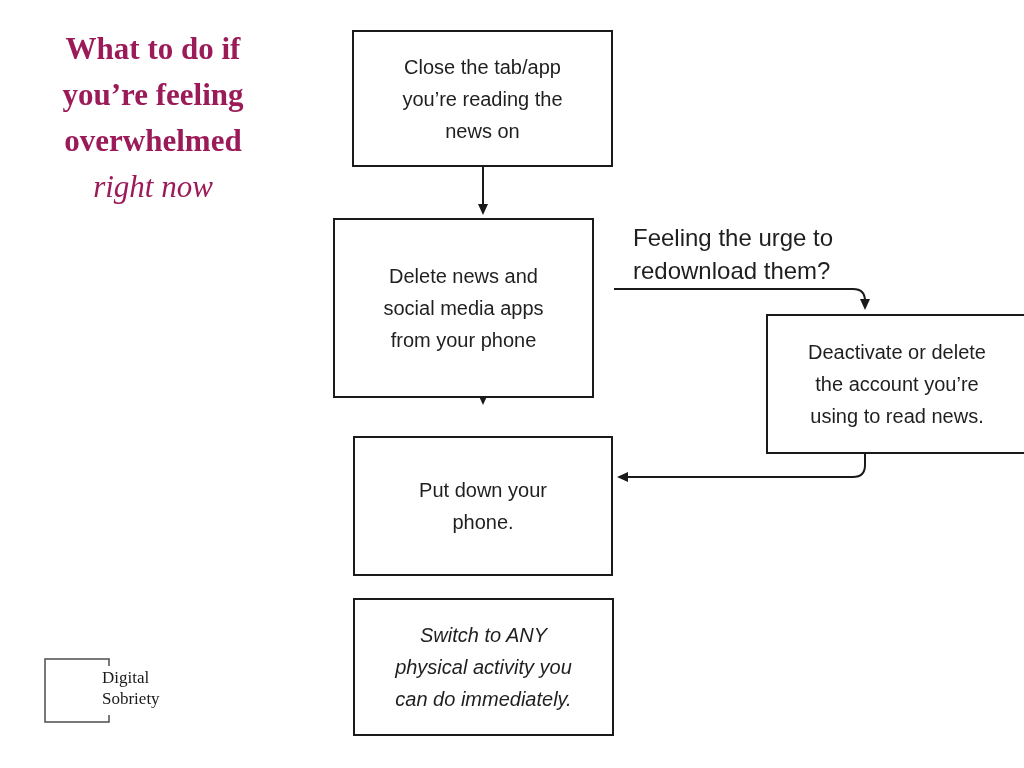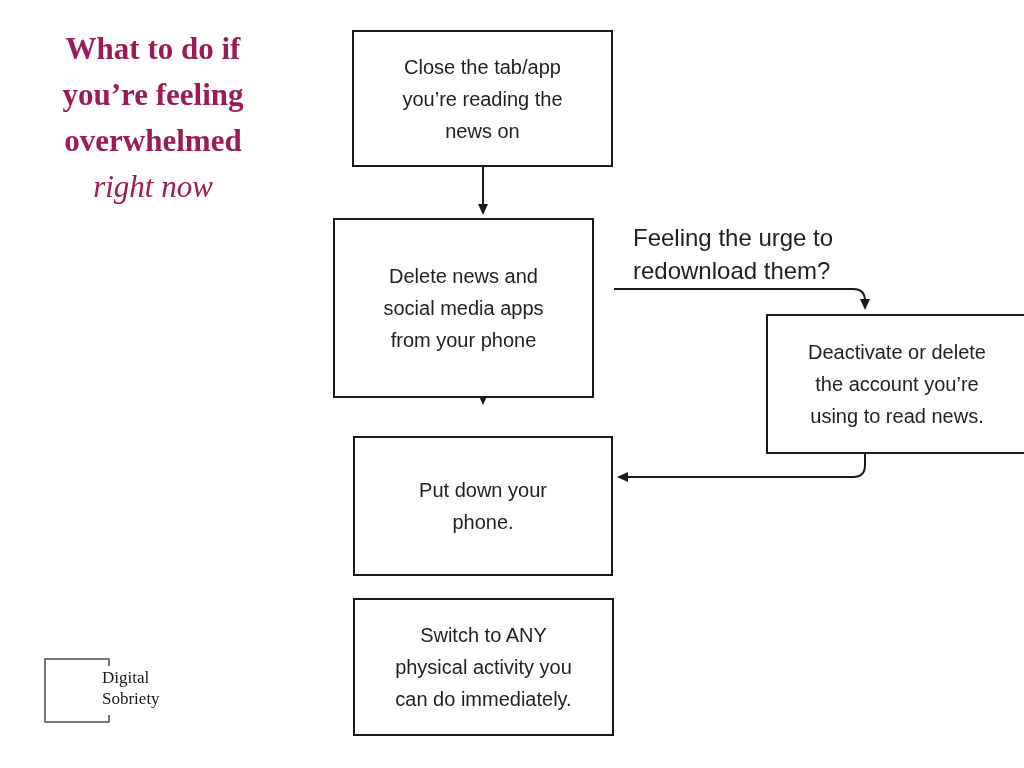--- a/index.html
+++ b/index.html
@@ -37,21 +37,21 @@
     align-items: center;
     justify-content: center;
     text-align: center;
     font-size: 20px;
     line-height: 32px;
     white-space: pre-line;
   }
   #box-close-tab      { left: 352px; top: 30px;  width: 261px; height: 137px; }
   #box-delete-apps    { left: 333px; top: 218px; width: 261px; height: 180px; }
   #box-put-down       { left: 353px; top: 412px; width: 260px; height: 140px; margin-top: 24px; }
-  #box-switch         { left: 353px; top: 598px; width: 261px; height: 138px; }
+  #box-switch         { left: 353px; top: 598px; width: 261px; height: 138px; font-style: italic; }
   #box-deactivate     { left: 735px; top: 314px; width: 262px; height: 140px; margin-left: 31px; }
   .side-label {
     position: absolute;
     left: 633px;
     top: 221px;
     width: 270px;
     font-size: 24px;
     line-height: 33px;
     white-space: pre-line;
   }

